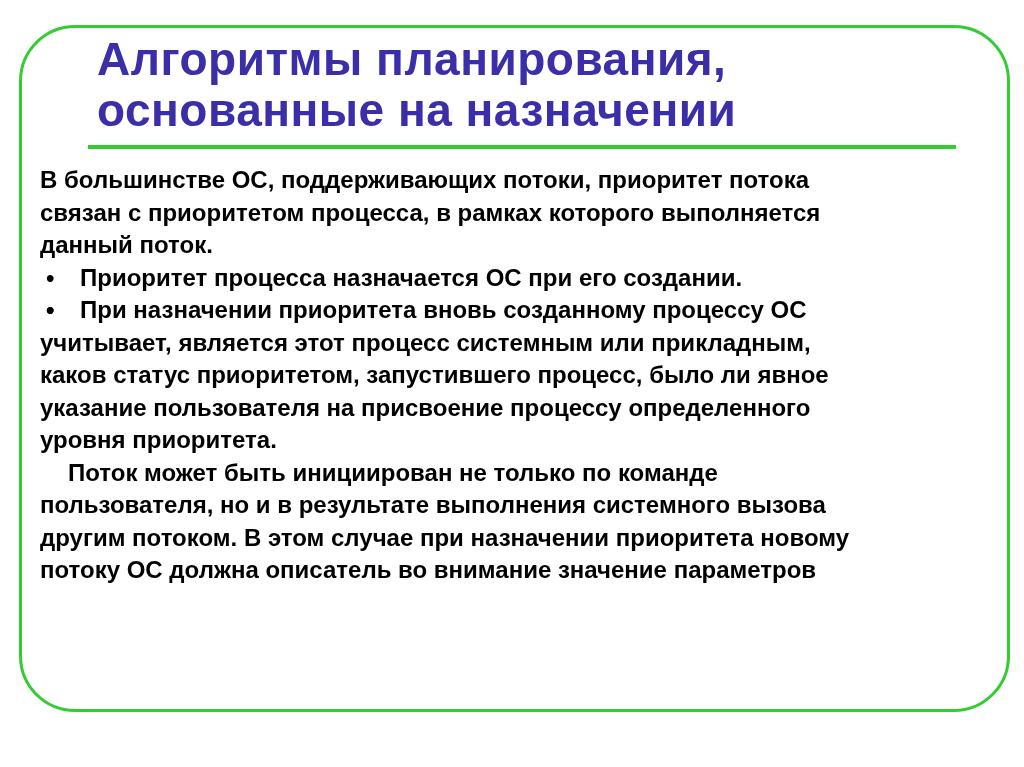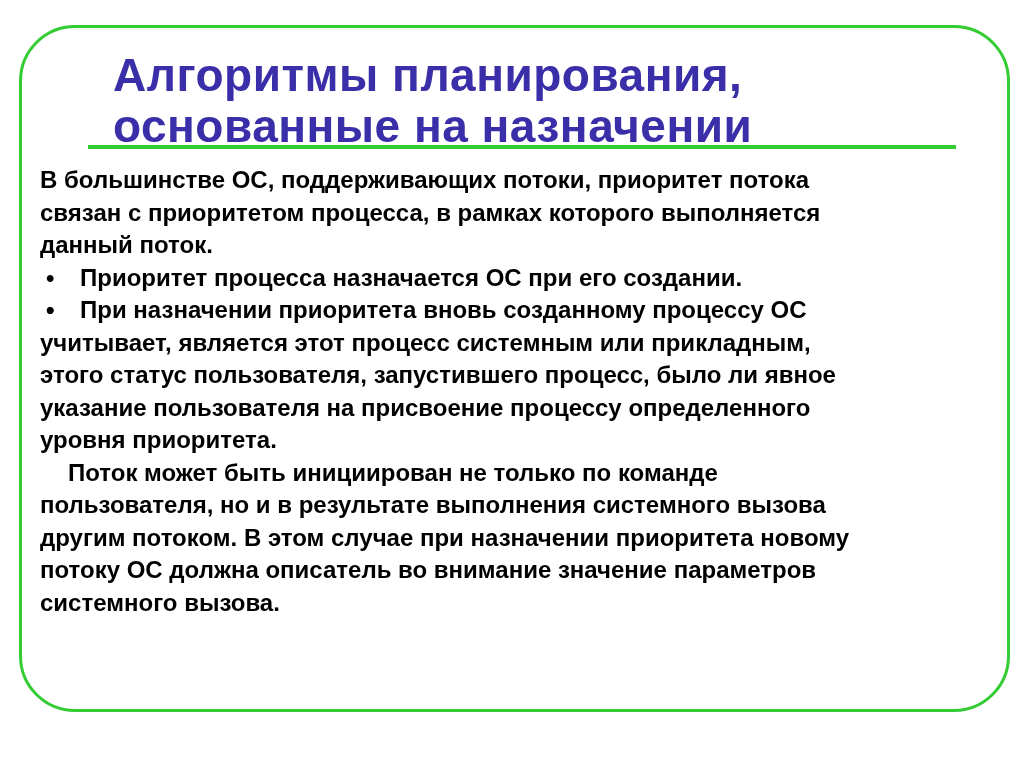--- a/index.html
+++ b/index.html
@@ -74,38 +74,37 @@
     padding-left: 28px;
   }
 </style>
 </head>
 <body style="--title-color: #3a2fa8; --accent: #33cc33; --body-color: #000000; --bg: #ffffff;">
 
 <div class="slide-canvas">
 
   <div class="slide-border"></div>
 
-  <h1 class="slide-title" style="margin:16px">
+  <h1 class="slide-title" style="margin:0">
     <div>Алгоритмы планирования,</div>
     <div>основанные на назначении</div>
   </h1>
 
   <div class="title-underline"></div>
 
   <div class="body-text">
     <div class="line"><span>В большинстве ОС, поддерживающих потоки, приоритет потока</span></div>
     <div class="line"><span>связан с приоритетом процесса, в рамках которого выполняется</span></div>
     <div class="line"><span>данный поток.</span></div>
     <div class="line bullet"><span class="bullet-mark">•</span><span>Приоритет процесса назначается ОС при его создании.</span></div>
     <div class="line bullet"><span class="bullet-mark">•</span></div>
     <div class="line bullet"><span class="bullet-mark">•</span><span>При назначении приоритета вновь созданному процессу ОС</span></div>
     <div class="line"><span>учитывает, является этот процесс системным или прикладным,</span></div>
-    <div class="line"><span>этого статус пользователя, запустившего процесс, было ли явное</span></div>
+    <div class="line"><span>каков статус приоритетом, запустившего процесс, было ли явное</span></div>
     <div class="line"><span>указание пользователя на присвоение процессу определенного</span></div>
     <div class="line"><span>уровня приоритета.</span></div>
     <div class="line indent"><span>Поток может быть инициирован не только по команде</span></div>
     <div class="line"><span>пользователя, но и в результате выполнения системного вызова</span></div>
     <div class="line"><span>другим потоком. В этом случае при назначении приоритета новому</span></div>
     <div class="line"><span>потоку ОС должна описатель во внимание значение параметров</span></div>
-    <div class="line"><span>системного вызова.</span></div>
   </div>
 
 </div>
 
 </body></html>

